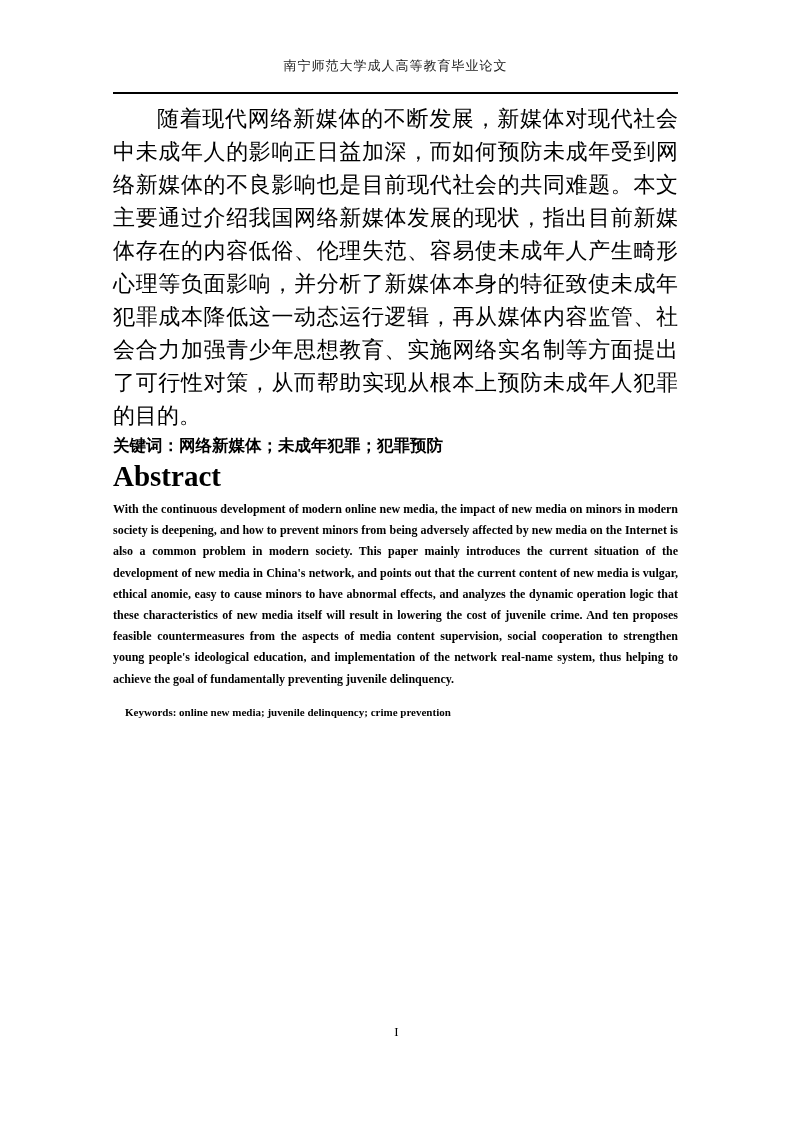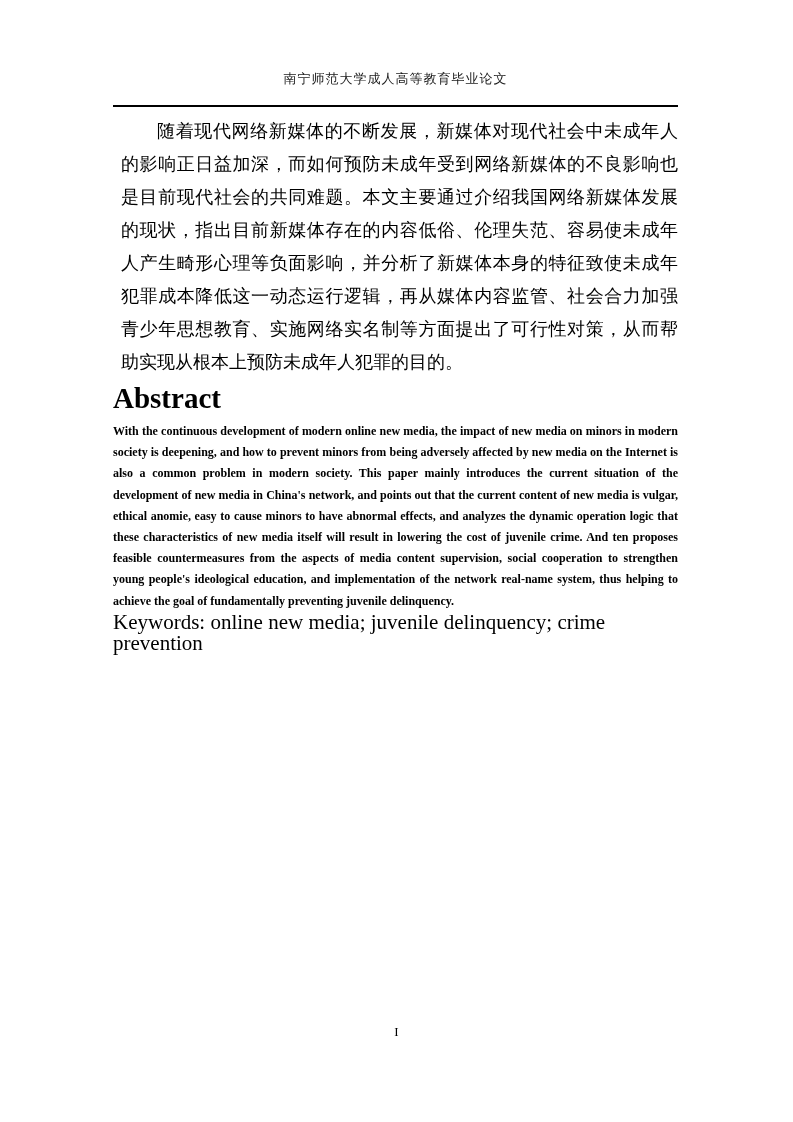--- a/index.html
+++ b/index.html
@@ -11,21 +11,21 @@
     width: 793px;
     height: 1122px;
     position: relative;
     overflow: hidden;
     font-family: "Liberation Serif", serif;
     color: #000000;
   }
   .page {
     position: absolute;
     left: 113px;
-    top: 16px;
+    top: 3px;
     width: 565px;
   }
   .doc-header {
     margin-top: 54px;
     font-size: 13px;
     text-align: center;
     letter-spacing: 1px;
     color: #1a1a1a;
   }
   .header-rule {
@@ -35,22 +35,22 @@
     height: 0;
   }
   .cn-title {
     margin: 10px 0 0 0;
     font-size: 29px;
     font-weight: bold;
     text-align: center;
     font-family: "Liberation Serif", serif;
   }
   .cn-body {
-    margin: 7px 0 0 8px;
-    font-size: 18px;
+    margin: 7px 0 0 0;
+    font-size: 22px;
     line-height: 33px;
     text-align: justify;
     text-indent: 2em;
     font-family: "Liberation Serif", serif;
   }
   .cn-keywords {
     margin: 1px 0 0 0;
     font-size: 16.5px;
     line-height: 24px;
     font-weight: bold;
@@ -65,24 +65,24 @@
   }
   .en-body {
     margin: 6px 0 0 0;
     font-size: 12px;
     line-height: 21.2px;
     font-weight: bold;
     text-align: justify;
     font-family: "Liberation Serif", serif;
   }
   .en-keywords {
-    margin: 0;
-    font-size: 21px;
+    margin: 12px;
+    font-size: 11px;
     line-height: 21.2px;
-    font-weight: normal;
+    font-weight: bold;
     font-family: "Liberation Serif", serif;
   }
   .page-number {
     position: absolute;
     left: 0;
     right: 0;
     top: 1024px;
     text-align: center;
     font-size: 13px;
     font-family: "Liberation Serif", serif;
@@ -93,20 +93,21 @@
 
 <div class="page">
 
   <div class="doc-header">南宁师范大学成人高等教育毕业论文</div>
 
   <hr class="header-rule">
 
 
   <p class="cn-body">随着现代网络新媒体的不断发展，新媒体对现代社会中未成年人的影响正日益加深，而如何预防未成年受到网络新媒体的不良影响也是目前现代社会的共同难题。本文主要通过介绍我国网络新媒体发展的现状，指出目前新媒体存在的内容低俗、伦理失范、容易使未成年人产生畸形心理等负面影响，并分析了新媒体本身的特征致使未成年犯罪成本降低这一动态运行逻辑，再从媒体内容监管、社会合力加强青少年思想教育、实施网络实名制等方面提出了可行性对策，从而帮助实现从根本上预防未成年人犯罪的目的。</p>
 
+  <p class="cn-keywords">关键词：网络新媒体；未成年犯罪；犯罪预防</p>
 
   <h1 class="en-title">Abstract</h1>
 
   <p class="en-body">With the continuous development of modern online new media, the impact of new media on minors in modern society is deepening, and how to prevent minors from being adversely affected by new media on the Internet is also a common problem in modern society. This paper mainly introduces the current situation of the development of new media in China's network, and points out that the current content of new media is vulgar, ethical anomie, easy to cause minors to have abnormal effects, and analyzes the dynamic operation logic that these characteristics of new media itself will result in lowering the cost of juvenile crime. And ten proposes feasible countermeasures from the aspects of media content supervision, social cooperation to strengthen young people's ideological education, and implementation of the network real-name system, thus helping to achieve the goal of fundamentally preventing juvenile delinquency.</p>
 
   <p class="en-keywords">Keywords: online new media; juvenile delinquency; crime prevention</p>
 
 </div>
 
 <div class="page-number">I</div>

